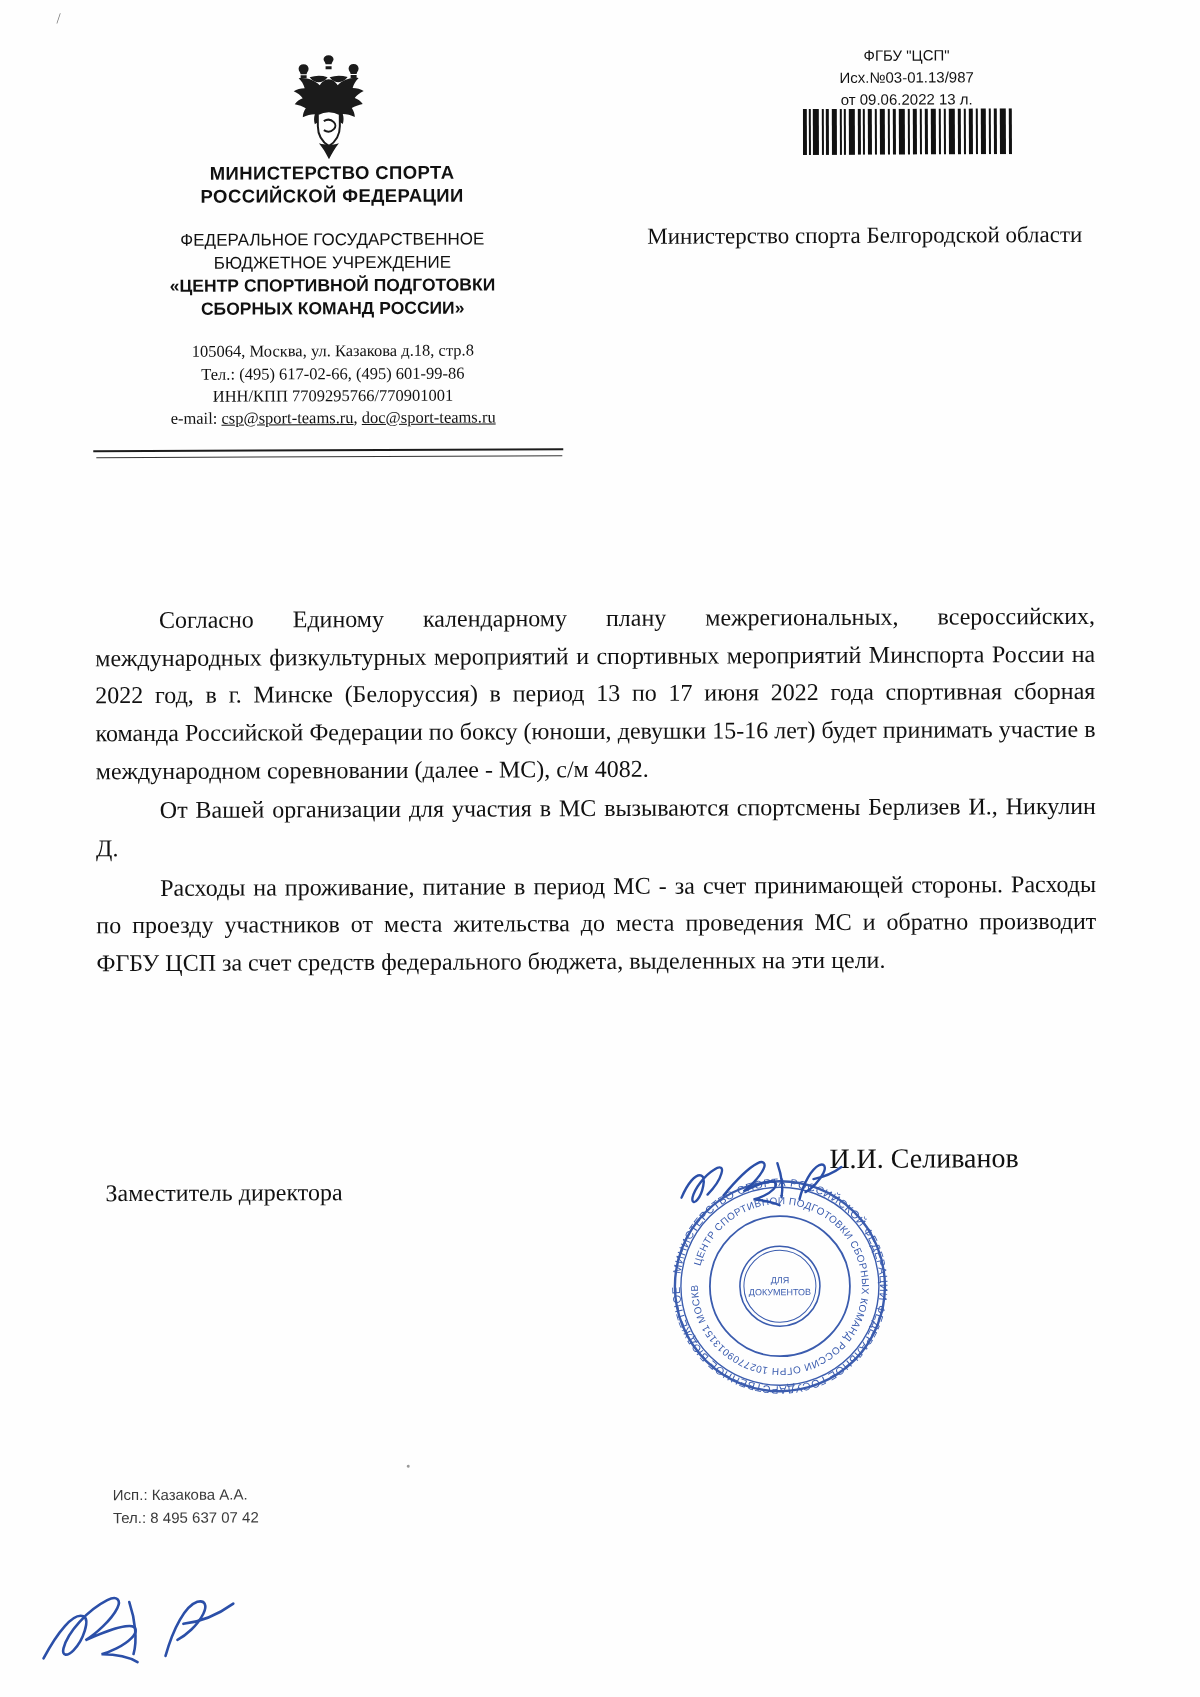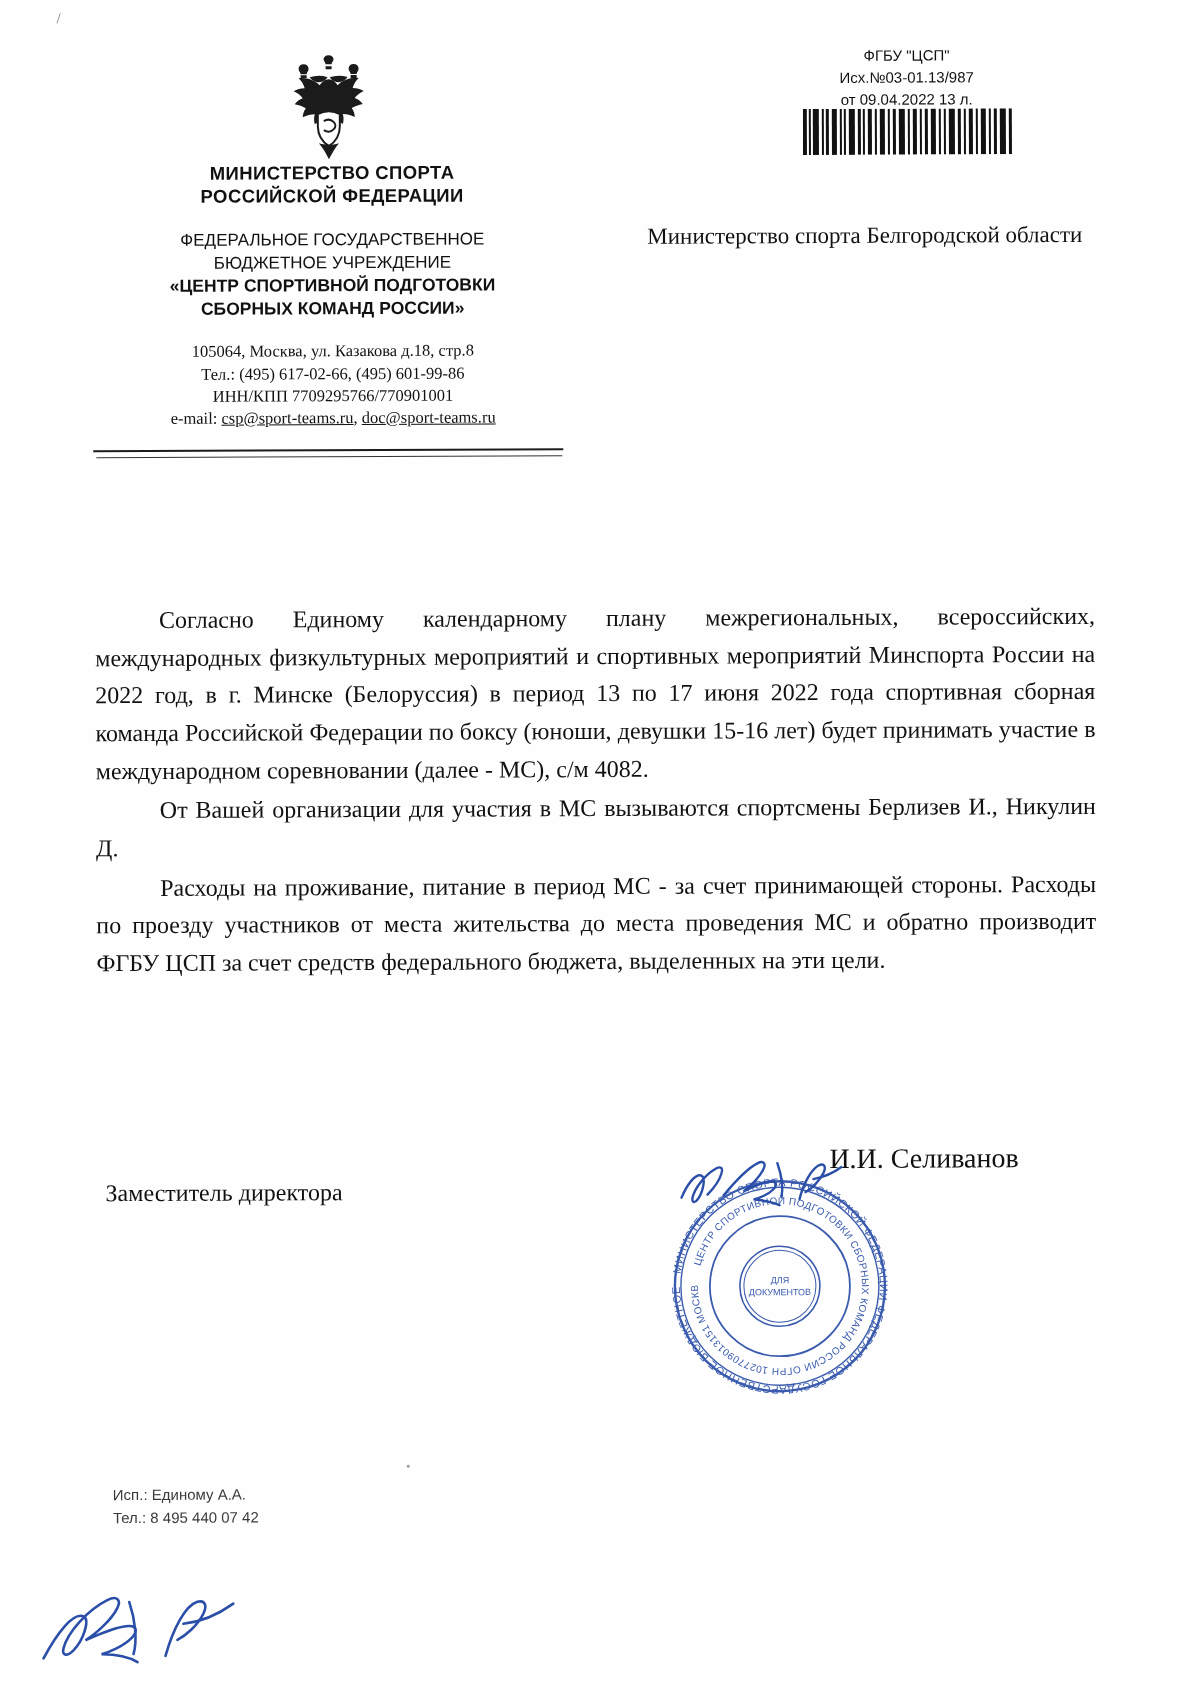--- a/index.html
+++ b/index.html
@@ -272,21 +272,21 @@
         </div>
       </div>
     </div>
 
     <div class="rule"></div>
     <div class="rule2"></div>
 
     <div class="outgoing">
       <div>ФГБУ "ЦСП"</div>
       <div>Исх.№03-01.13/987</div>
-      <div>от 09.04.2022 13 л.</div>
+      <div>от 09.06.2022 13 л.</div>
     </div>
     <div class="barcode">
       <i style="left:0px;width:4px"></i>
         <i style="left:6px;width:2px"></i>
         <i style="left:10px;width:6px"></i>
       <i style="left:19px;width:2px"></i>
         <i style="left:23px;width:3px"></i>
         <i style="left:29px;width:5px"></i>
       <i style="left:37px;width:2px"></i>
         <i style="left:41px;width:2px"></i>
@@ -359,22 +359,22 @@
           <textPath href="#midArc" startOffset="4%">ЦЕНТР СПОРТИВНОЙ ПОДГОТОВКИ СБОРНЫХ КОМАНД РОССИИ ОГРН 1027709013151 МОСКВА</textPath>
         </text>
         <text x="115" y="112" text-anchor="middle" font-size="9">ДЛЯ</text>
         <text x="115" y="124" text-anchor="middle" font-size="9">ДОКУМЕНТОВ</text>
       </g>
     </svg>
 
     <div class="dot-mark"></div>
 
     <div class="executor">
-      <div>Исп.: Единому А.А.</div>
-      <div>Тел.: 8 495 440 07 42</div>
+      <div>Исп.: Казакова А.А.</div>
+      <div>Тел.: 8 495 637 07 42</div>
     </div>
 
     <svg class="bottom-sig" viewBox="0 0 300 120">
       <g fill="none" stroke="#2b4fa8" stroke-width="2.6" stroke-linecap="round">
         <path d="M10 86c14-26 30-46 40-42 7 3 0 24-10 34-6 6-12 6-10-2 4-16 24-38 44-48 10-5 14 0 10 8-6 12-22 26-32 32 14-6 32-14 44-14 8 0 8 6 2 12-8 8-22 14-30 16 12 0 26 2 36 8"></path>
         <path d="M96 30c6 18 8 38 4 52"></path>
         <path d="M132 84c8-28 20-50 32-54 8-2 10 4 6 12-6 12-18 22-26 26"></path>
         <path d="M150 52c18-2 36-10 50-20"></path>
       </g>
     </svg>

